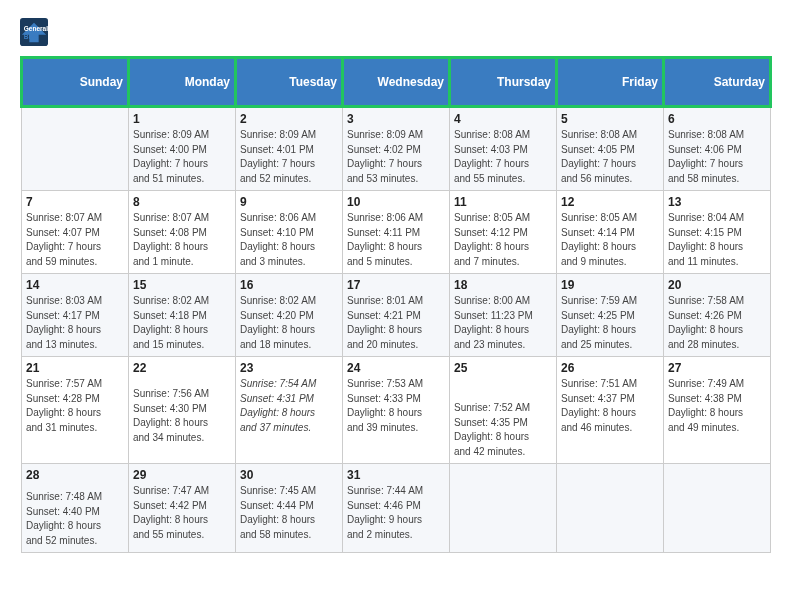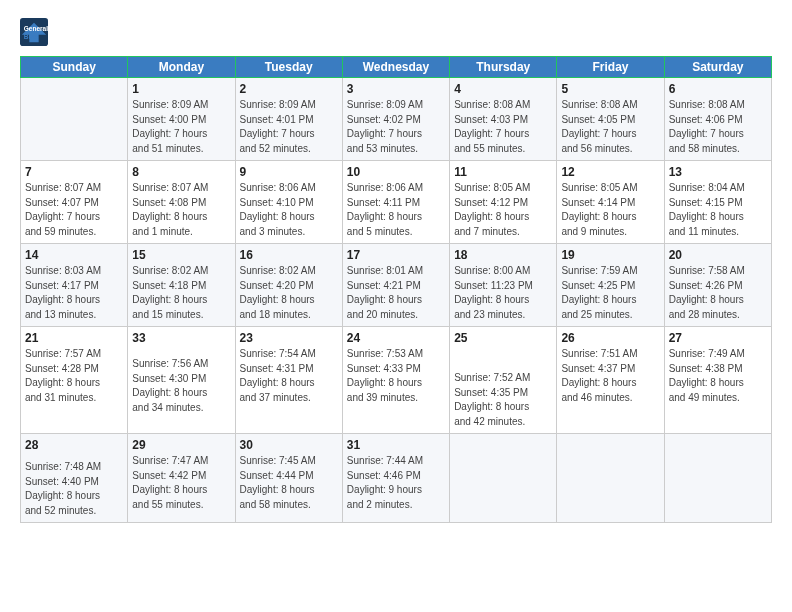--- a/index.html
+++ b/index.html
@@ -52,23 +52,23 @@
     table {
       width: 100%;
       border-collapse: collapse;
       table-layout: fixed;
     }
     thead tr th {
       background-color: #3a7cc1;
       color: #fff;
       font-size: 12px;
       font-weight: bold;
-      padding: 3px 4px;
-      text-align: center;
-      border: 1px solid #22c55e;
+      padding: 16px 4px;
+      text-align: right;
+      border: 3px solid #22c55e;
     }
     tbody tr td {
       border: 1px solid #ccc;
       vertical-align: top;
       padding: 4px 4px 4px 4px;
       font-size: 9.5px;
       color: #333;
       height: 82px;
     }
     tbody tr:nth-child(odd) td {
@@ -275,29 +275,29 @@
         </tr>
         <tr>
           <td>
             <span class="day-num">21</span>
             <div class="day-info" style="white-space: pre-line;">Sunrise: 7:57 AM
 Sunset: 4:28 PM
 Daylight: 8 hours
 and 31 minutes.</div>
           </td>
           <td>
-            <span class="day-num">33</span>
+            <span class="day-num">22</span>
             <div class="day-info" style="white-space: pre-line; margin-top: 12px;">Sunrise: 7:56 AM
 Sunset: 4:30 PM
 Daylight: 8 hours
 and 34 minutes.</div>
           </td>
           <td>
             <span class="day-num">23</span>
-            <div class="day-info" style="white-space: pre-line;">Sunrise: 7:54 AM
+            <div class="day-info" style="white-space: pre-line; font-style: italic;">Sunrise: 7:54 AM
 Sunset: 4:31 PM
 Daylight: 8 hours
 and 37 minutes.</div>
           </td>
           <td>
             <span class="day-num">24</span>
             <div class="day-info" style="white-space: pre-line;">Sunrise: 7:53 AM
 Sunset: 4:33 PM
 Daylight: 8 hours
 and 39 minutes.</div>

